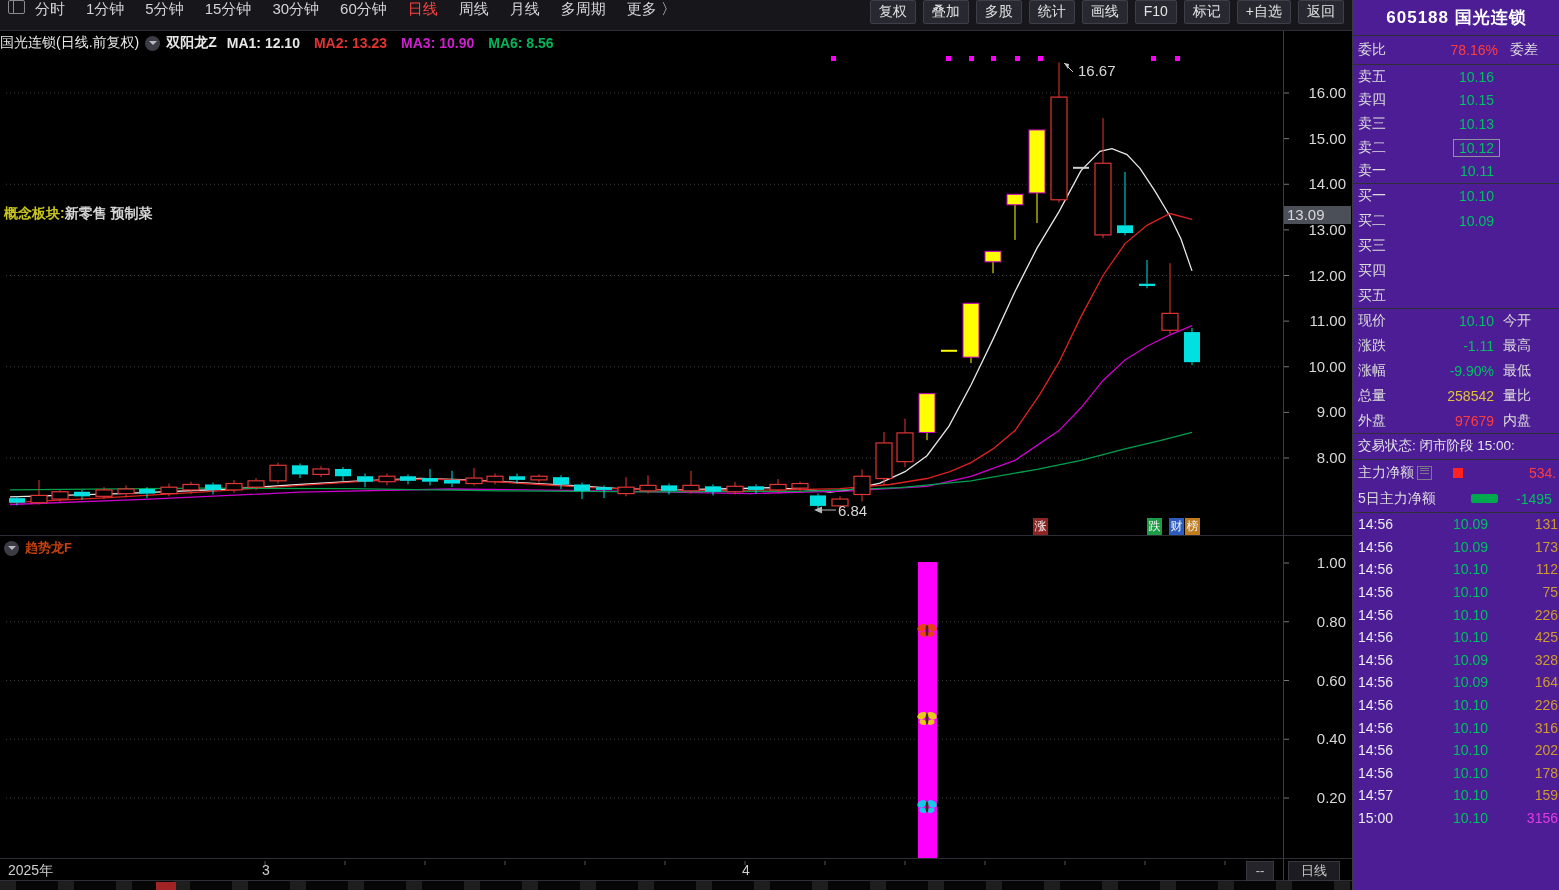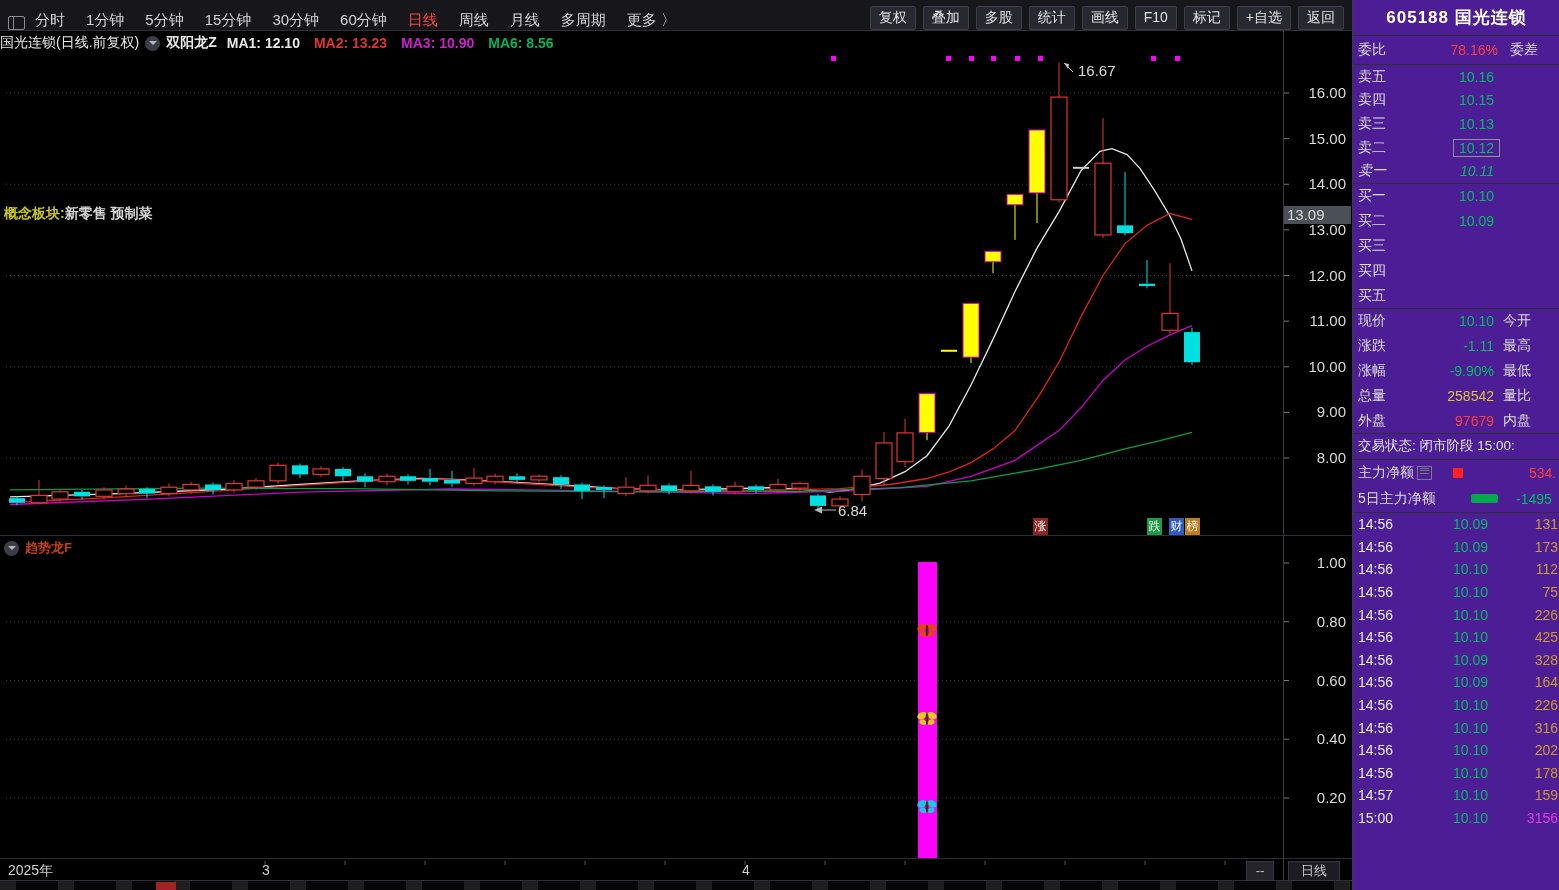--- a/index.html
+++ b/index.html
@@ -1,21 +1,21 @@
 <!DOCTYPE html>
 <html><head>
 <meta charset="utf-8">
 <style>
   html,body{margin:0;padding:0;background:#000;}
   body{width:1559px;height:890px;overflow:hidden;position:relative;
        font-family:"Liberation Sans","DejaVu Sans",sans-serif;-webkit-font-smoothing:antialiased;}
   #app{position:absolute;inset:0;background:#000;}
   
   .topbar{position:absolute;left:0;top:0;width:1352px;height:30px;background:#17171b;
-          border-bottom:1px solid #2a2a30;display:flex;align-items:flex-end;}
+          border-bottom:1px solid #2a2a30;display:flex;align-items:flex-start;}
   .win-icon{width:15px;height:12px;border:1px solid #8a8a92;border-radius:2px;margin:0 10px 0 8px;position:relative;}
   .win-icon::before{content:"";position:absolute;left:4px;top:0;bottom:0;width:1px;background:#8a8a92;}
   .menu{display:flex;align-items:center;gap:21px;font-size:15px;color:#d4d4d8;}
   .menu-item{cursor:pointer;white-space:nowrap;}
   .menu-item.active{color:#ff4242;}
   .toolbtns{margin-left:auto;display:flex;gap:7px;padding-right:8px;}
   .tbtn{background:#282830;border:1px solid #3e3e48;border-radius:2px;color:#e2e2e6;
         font-size:14px;padding:2px 8px;white-space:nowrap;}
   
   .chart-header{position:absolute;left:0;top:31px;width:1283px;height:24px;display:flex;
@@ -426,21 +426,21 @@
           <span class="val green">10.15</span>
         </div>
         <div class="rp-row" style="height: 23.6px;">
           <span class="lbl">卖三</span>
           <span class="val green">10.13</span>
         </div>
         <div class="rp-row" style="height: 23.6px;">
           <span class="lbl">卖二</span>
           <span class="val green boxed">10.12</span>
         </div>
-        <div class="rp-row" style="height: 23.6px; font-style: italic;">
+        <div class="rp-row" style="height: 23.6px;">
           <span class="lbl">卖一</span>
           <span class="val green">10.11</span>
         </div>
       </div>
     <div id="bids" class="rp-sec">
         <div class="rp-row" style="height: 24.8px;">
           <span class="lbl">买一</span>
           <span class="val green">10.10</span>
         </div>
         <div class="rp-row" style="height: 24.8px;">

